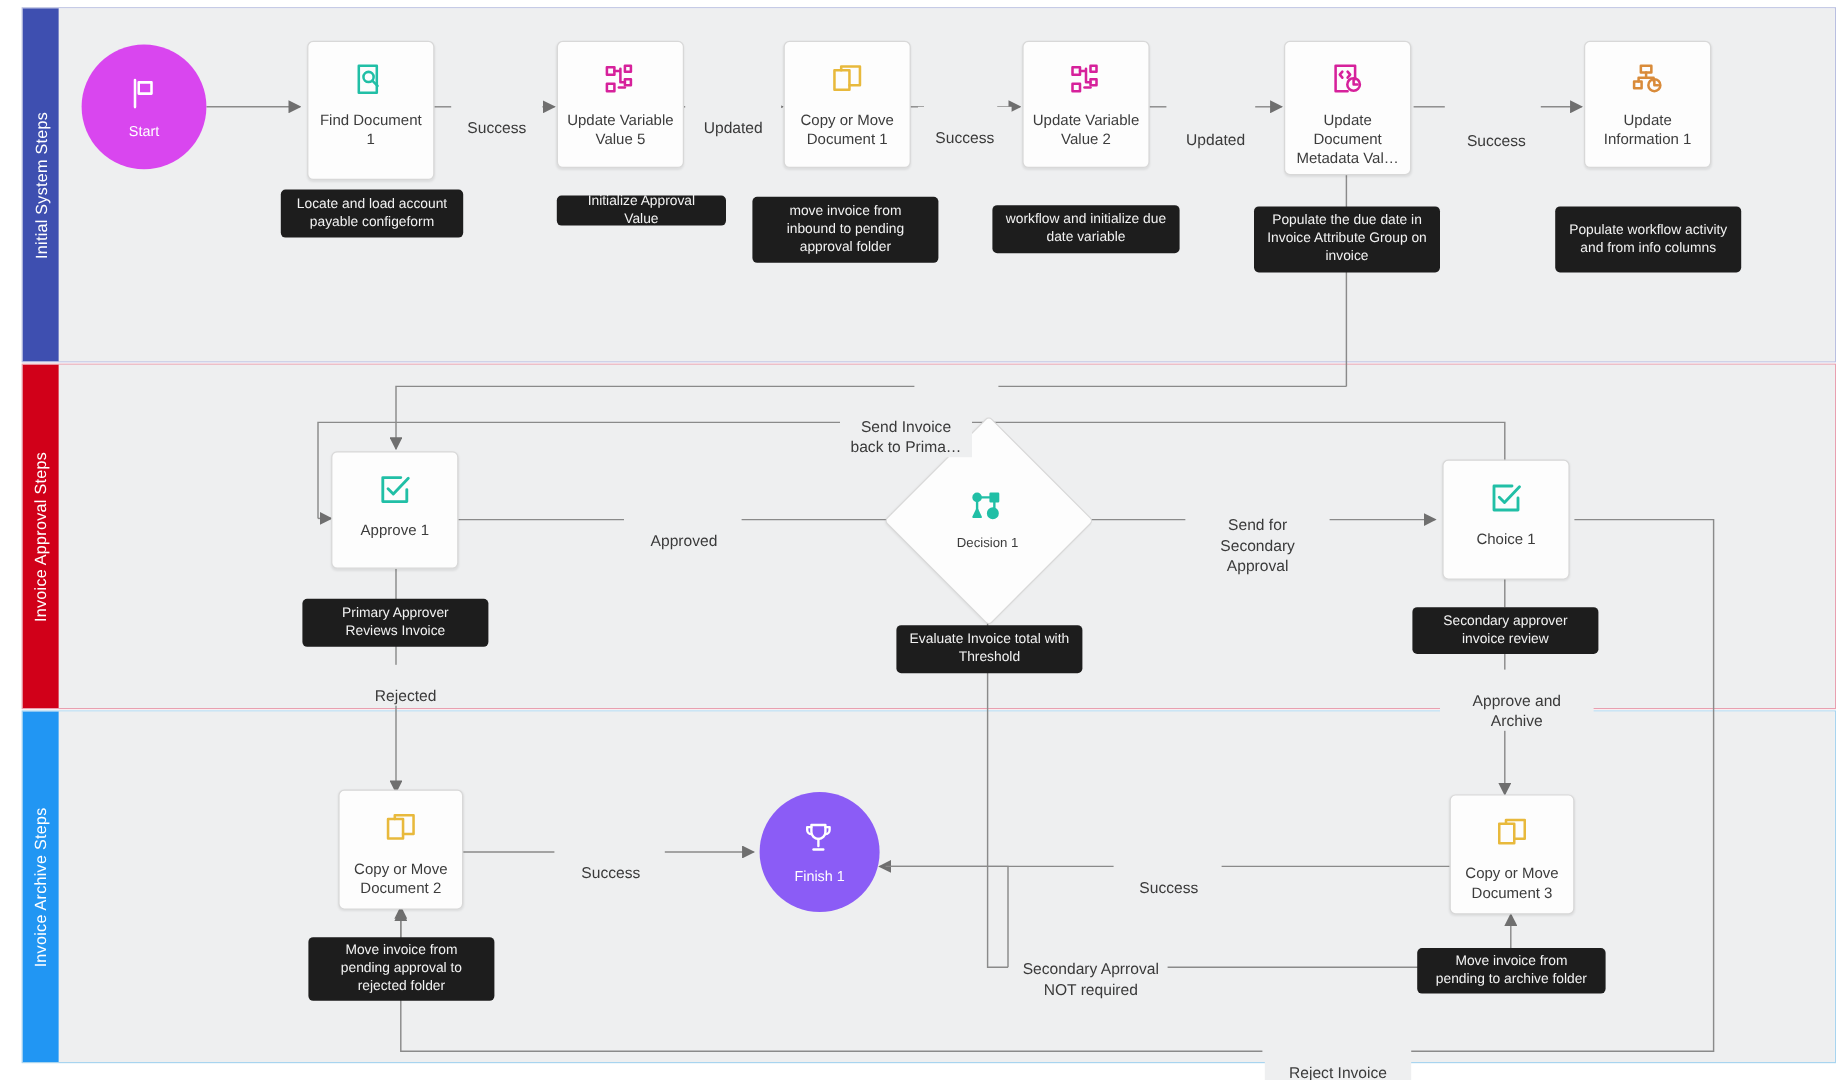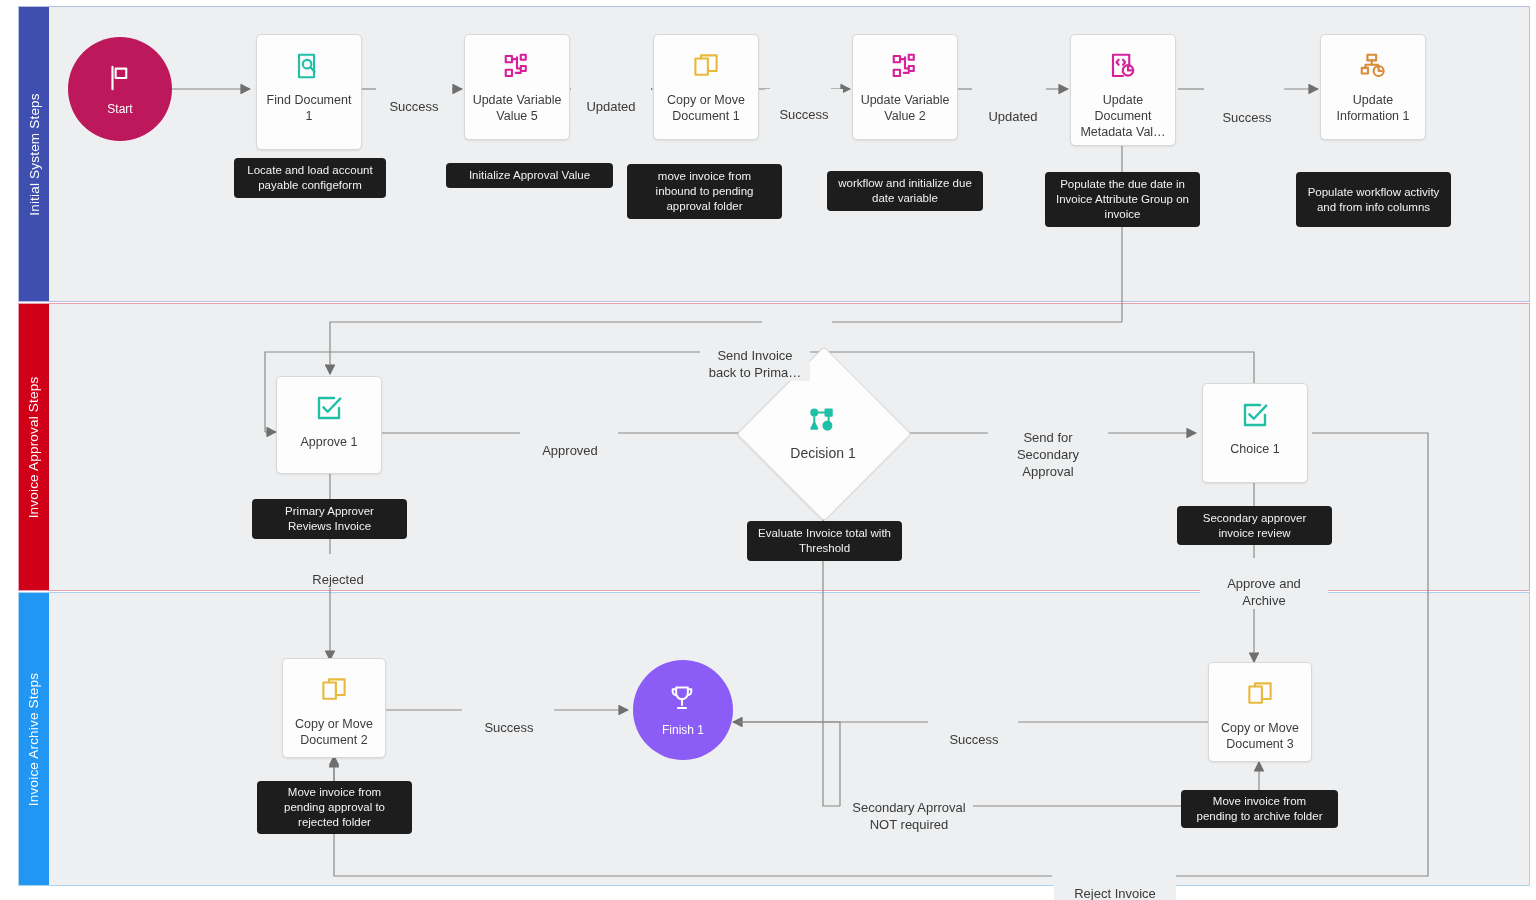--- a/index.html
+++ b/index.html
@@ -30,21 +30,21 @@
   .circle .icon{width:30px;height:30px;display:block;}
   .circle .label{margin-top:9px;font-size:12px;color:#ffffff;}
 
   .diamond{position:absolute;}
   .diamond .shape{position:absolute;left:0;top:0;width:100%;height:100%;
       background:#fdfdfd;border:1px solid #d8d8d8;transform:rotate(45deg);border-radius:4px;
       box-shadow:0 1px 2px rgba(0,0,0,.06);}
   .diamond .inner{position:absolute;left:0;top:0;width:100%;height:100%;
       display:flex;flex-direction:column;align-items:center;justify-content:center;}
   .diamond .icon{width:30px;height:30px;display:block;}
-  .diamond .label{margin-top:10px;font-size:14px;color:#3c3c3c;}
+  .diamond .label{margin-top:10px;font-size:11px;color:#3c3c3c;}
 
   
   .note{position:absolute;background:#1d1d1d;color:#f2f2f2;border-radius:4px;
       font-size:11.5px;line-height:15px;text-align:center;
       display:flex;align-items:center;justify-content:center;
       padding:2px 10px;box-sizing:border-box;}
 
   
   .elabel{position:absolute;font-size:13px;color:#3a3a3a;text-align:center;
       line-height:17px;white-space:pre-line;}
@@ -130,21 +130,21 @@
       <path d="M1312,433 L1428,433 L1428,876 L1166,876"></path>
       <path d="M1052,876 L334,876 L334,790"></path>
       <path d="M334,790 L334,756" marker-end="url(#ah)"></path>
 
       <path d="M1259,792 L1259,762" marker-end="url(#ah)"></path>
 
       <path d="M334,784 L334,758" marker-end="url(#ah)"></path>
     </g>
   </svg>
 
-  <div class="circle" style="left:68px;top:37px;width:104px;height:104px;background:#be185d;">
+  <div class="circle" style="left:68px;top:37px;width:104px;height:104px;background:#d946ef;">
     <span class="icon">
       <svg viewBox="0 0 24 24" width="30" height="30" fill="none" stroke="#ffffff" stroke-width="1.7" stroke-linecap="round" stroke-linejoin="round">
         <line x1="6" y1="3" x2="6" y2="21"></line>
         <path d="M8.5 4.5 H17 V12 H8.5 Z"></path>
       </svg>
     </span>
     <span class="label">Start</span>
   </div>
 
   <div class="node" style="left:256px;top:34px;width:106px;height:116px;">
@@ -289,21 +289,21 @@
         <rect x="3.5" y="6" width="10" height="13"></rect>
         <path d="M8 6 V3.5 H20.5 V16 H13.5"></path>
       </svg>
     </span>
     <span class="label">Copy or Move Document 3</span>
   </div>
 
   <div class="note" style="left:234px;top:158px;width:152px;height:40px;">
     <span>Locate and load account payable configeform</span>
   </div>
-  <div class="note" style="left:446px;top:163px;width:167px;height:25px;">
+  <div class="note" style="left:464px;top:163px;width:141px;height:25px;">
     <span>Initialize Approval Value</span>
   </div>
   <div class="note" style="left:627px;top:164px;width:155px;height:55px;">
     <span>move invoice from inbound to pending approval folder</span>
   </div>
   <div class="note" style="left:827px;top:171px;width:156px;height:40px;">
     <span>workflow and initialize due date variable</span>
   </div>
   <div class="note" style="left:1045px;top:172px;width:155px;height:55px;">
     <span>Populate the due date in Invoice Attribute Group on invoice</span>

